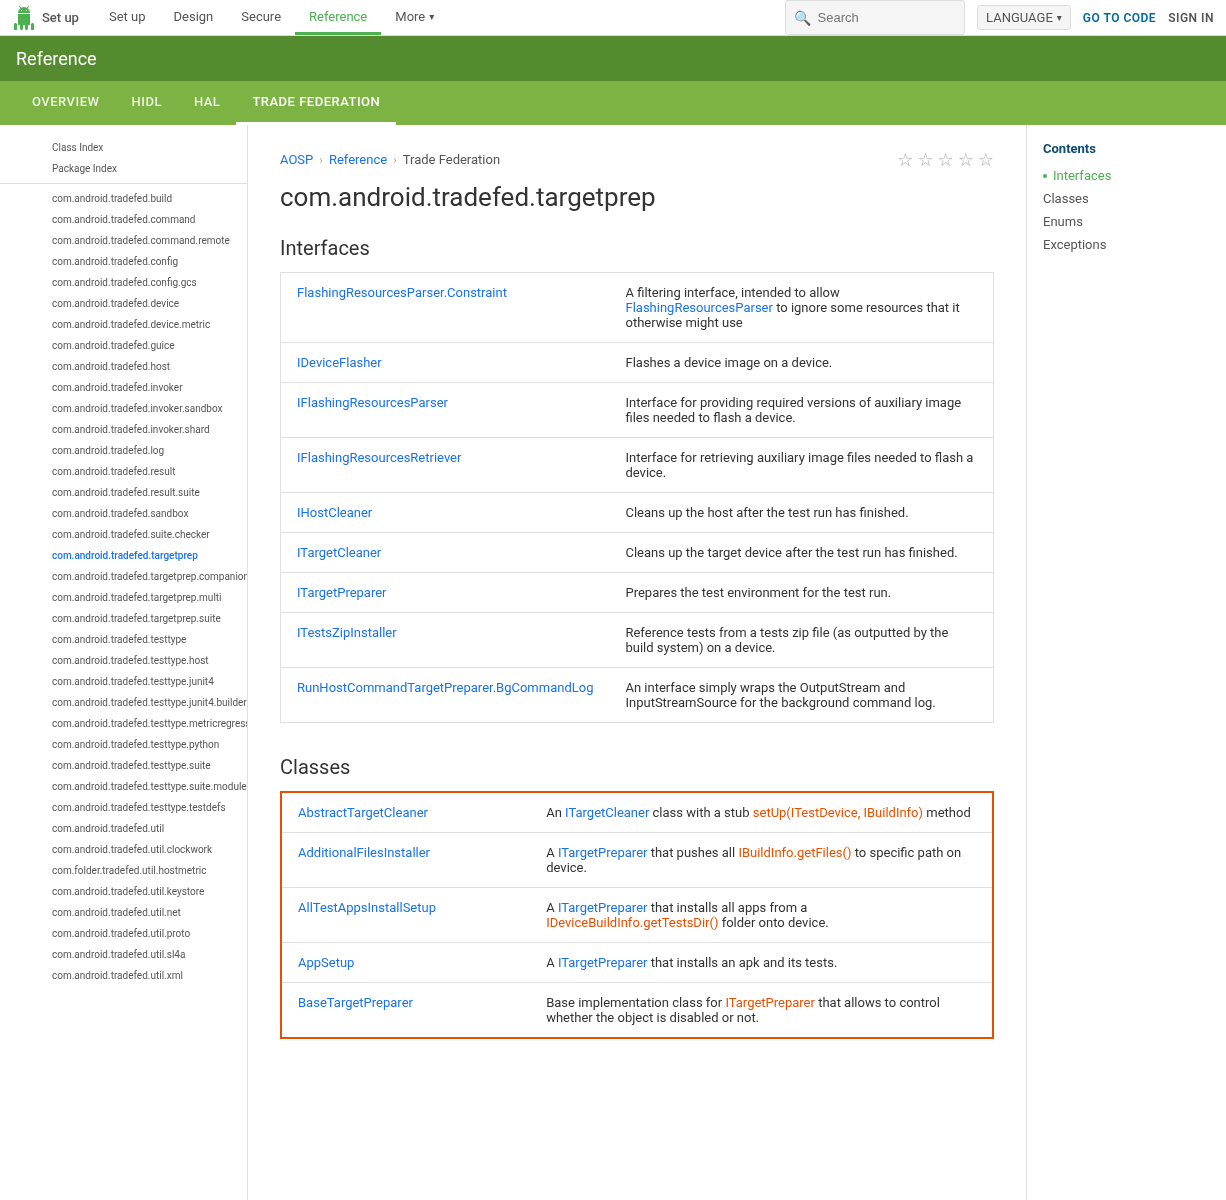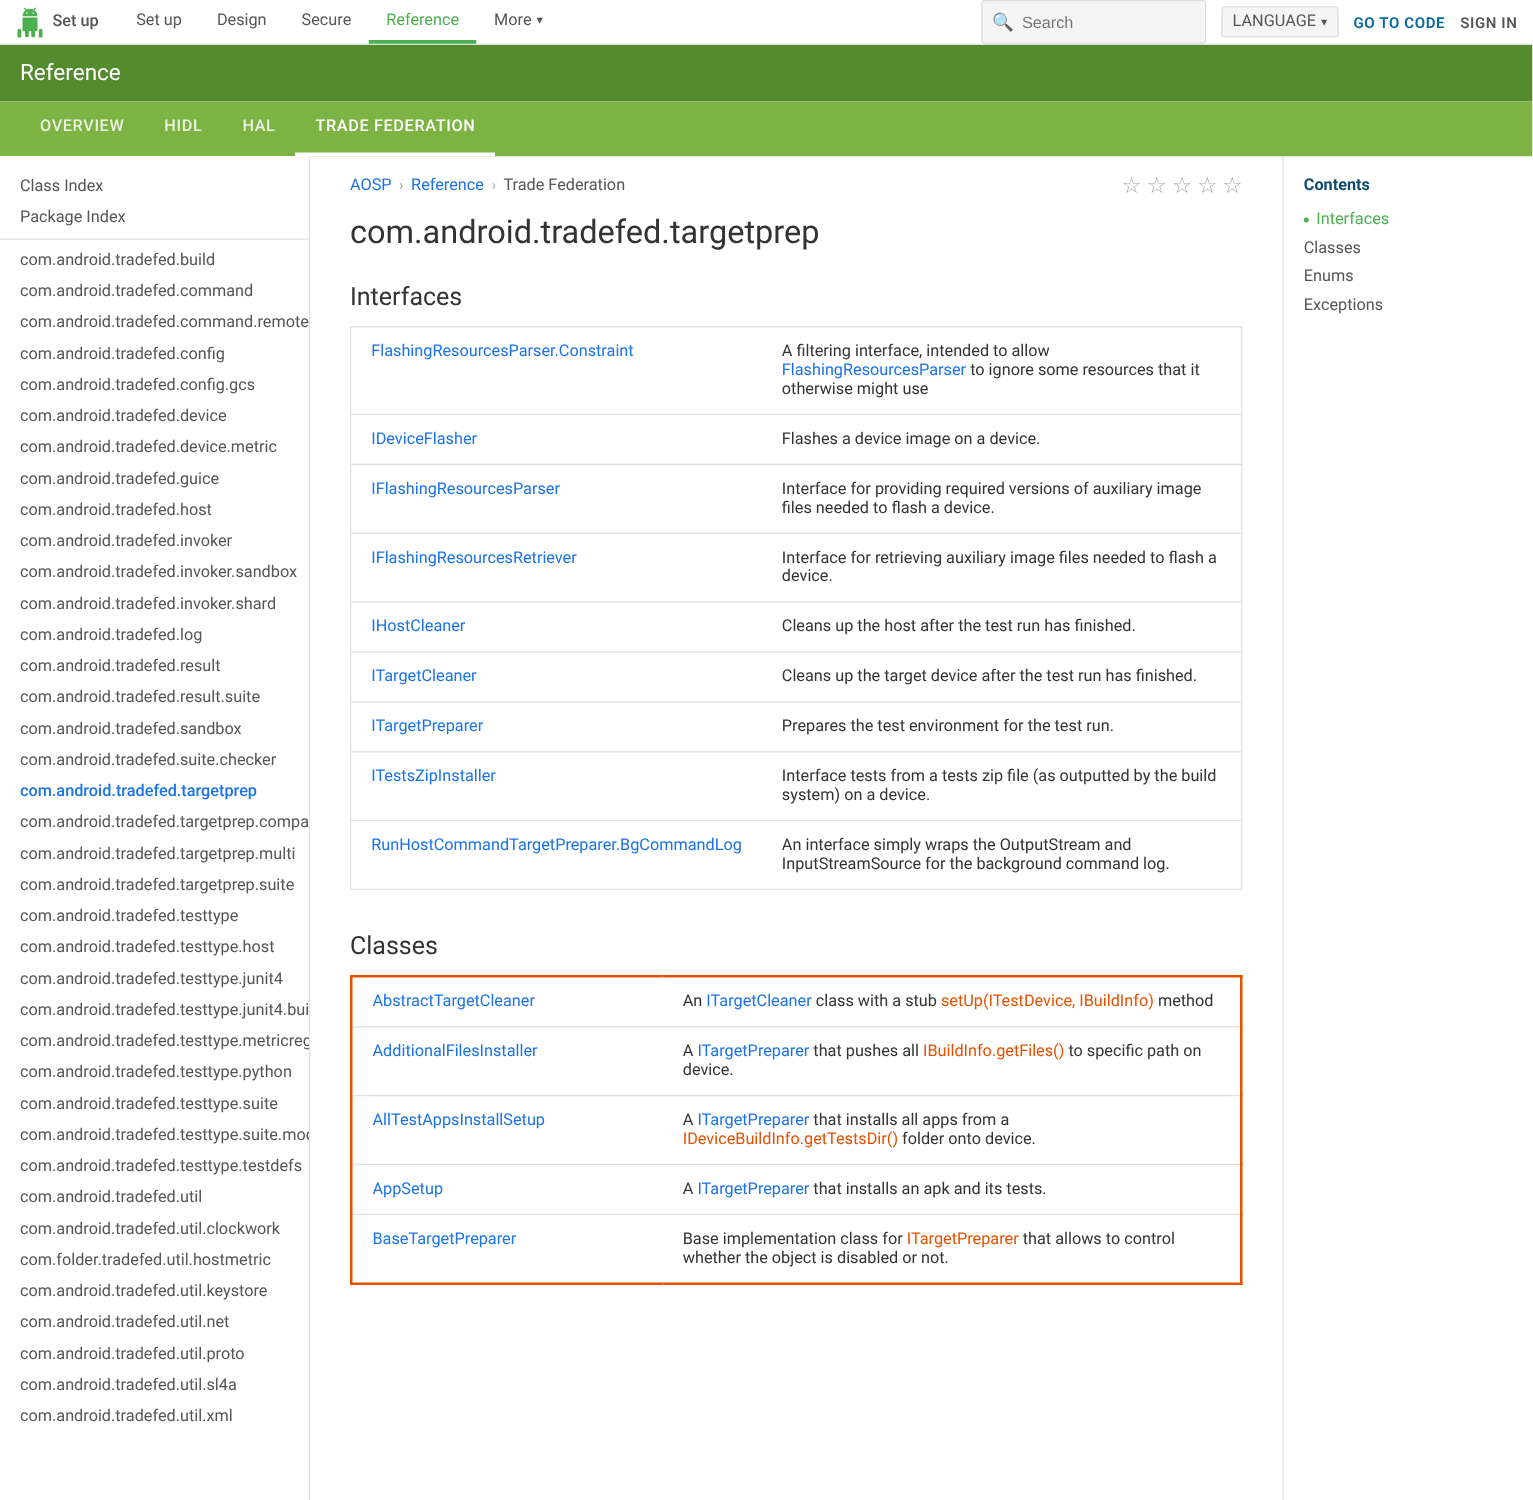--- a/index.html
+++ b/index.html
@@ -153,24 +153,25 @@
       width: 248px;
       min-width: 248px;
       border-right: 1px solid #e0e0e0;
       padding: 12px 0;
       overflow-y: auto;
       background: #fff;
     }
     .sidebar-section-link {
       display: block;
       padding: 5px 16px;
-      font-size: 13px;
+      font-size: 10px;
       color: #555;
       cursor: pointer;
       text-decoration: none;
+      margin-left: 36px;
     }
     .sidebar-section-link.active {
       color: #4caf50;
       font-weight: 500;
     }
     .sidebar-divider {
       height: 1px;
       background: #e0e0e0;
       margin: 4px 0;
     }
@@ -180,21 +181,21 @@
       flex: 1;
       padding: 0;
       overflow-y: auto;
     }
 
     
     .breadcrumb-bar {
       display: flex;
       align-items: center;
       justify-content: space-between;
-      padding: 12px 32px 8px 32px;
+      padding: 24px 32px 8px 32px;
     }
     .breadcrumb {
       display: flex;
       align-items: center;
       gap: 6px;
       font-size: 13px;
       color: #777;
     }
     .breadcrumb-link {
       color: #1a73e8;
@@ -451,21 +452,21 @@
         <tr>
           <td><a class="ref-link">ITargetCleaner</a></td>
           <td>Cleans up the target device after the test run has finished.</td>
         </tr>
         <tr>
           <td><a class="ref-link">ITargetPreparer</a></td>
           <td>Prepares the test environment for the test run.</td>
         </tr>
         <tr>
           <td><a class="ref-link">ITestsZipInstaller</a></td>
-          <td>Interface tests from a tests zip file (as outputted by the build system) on a device.</td>
+          <td>Reference tests from a tests zip file (as outputted by the build system) on a device.</td>
         </tr>
         <tr>
           <td><a class="ref-link">RunHostCommandTargetPreparer.BgCommandLog</a></td>
           <td>An interface simply wraps the OutputStream and InputStreamSource for the background command log.</td>
         </tr>
       </tbody>
     </table>
 
     <h2 class="section-title">Classes</h2>
     <table class="classes-table">

